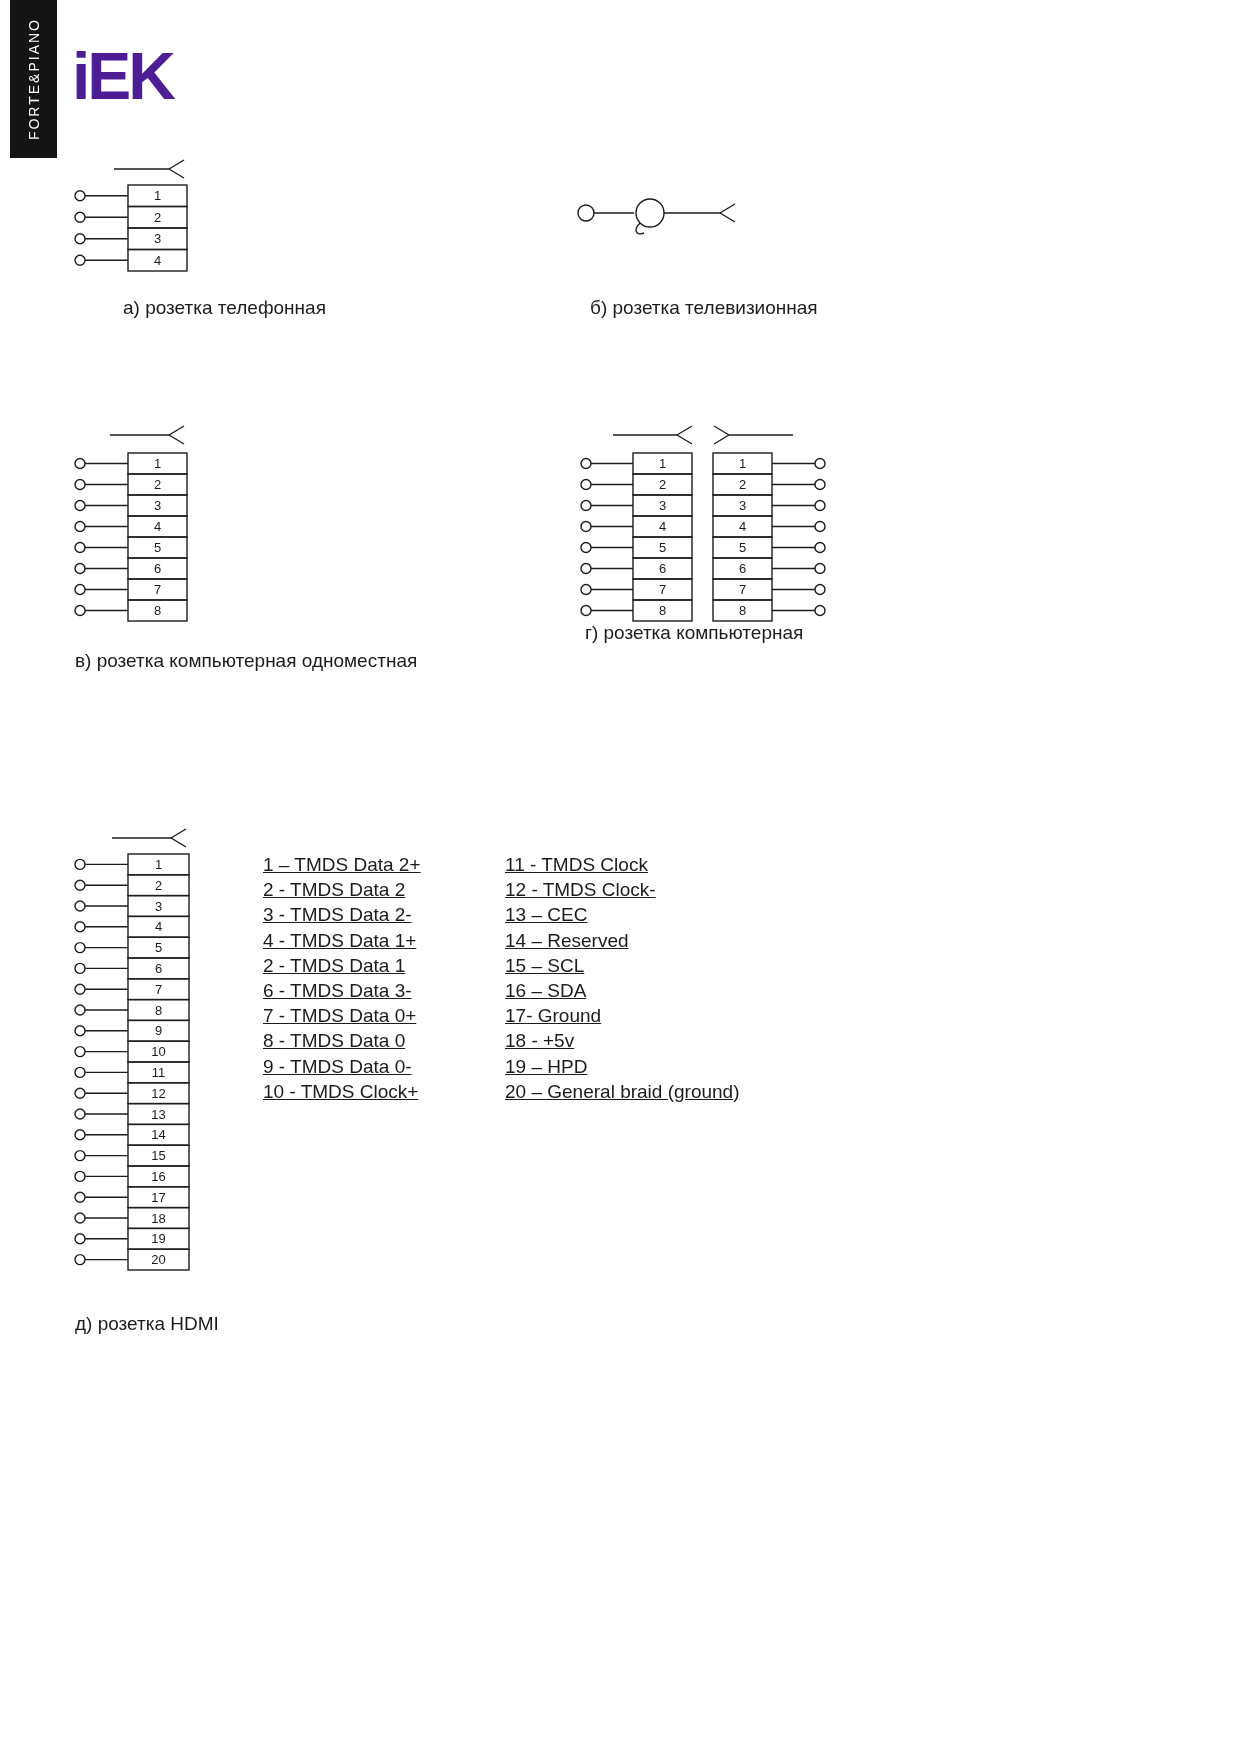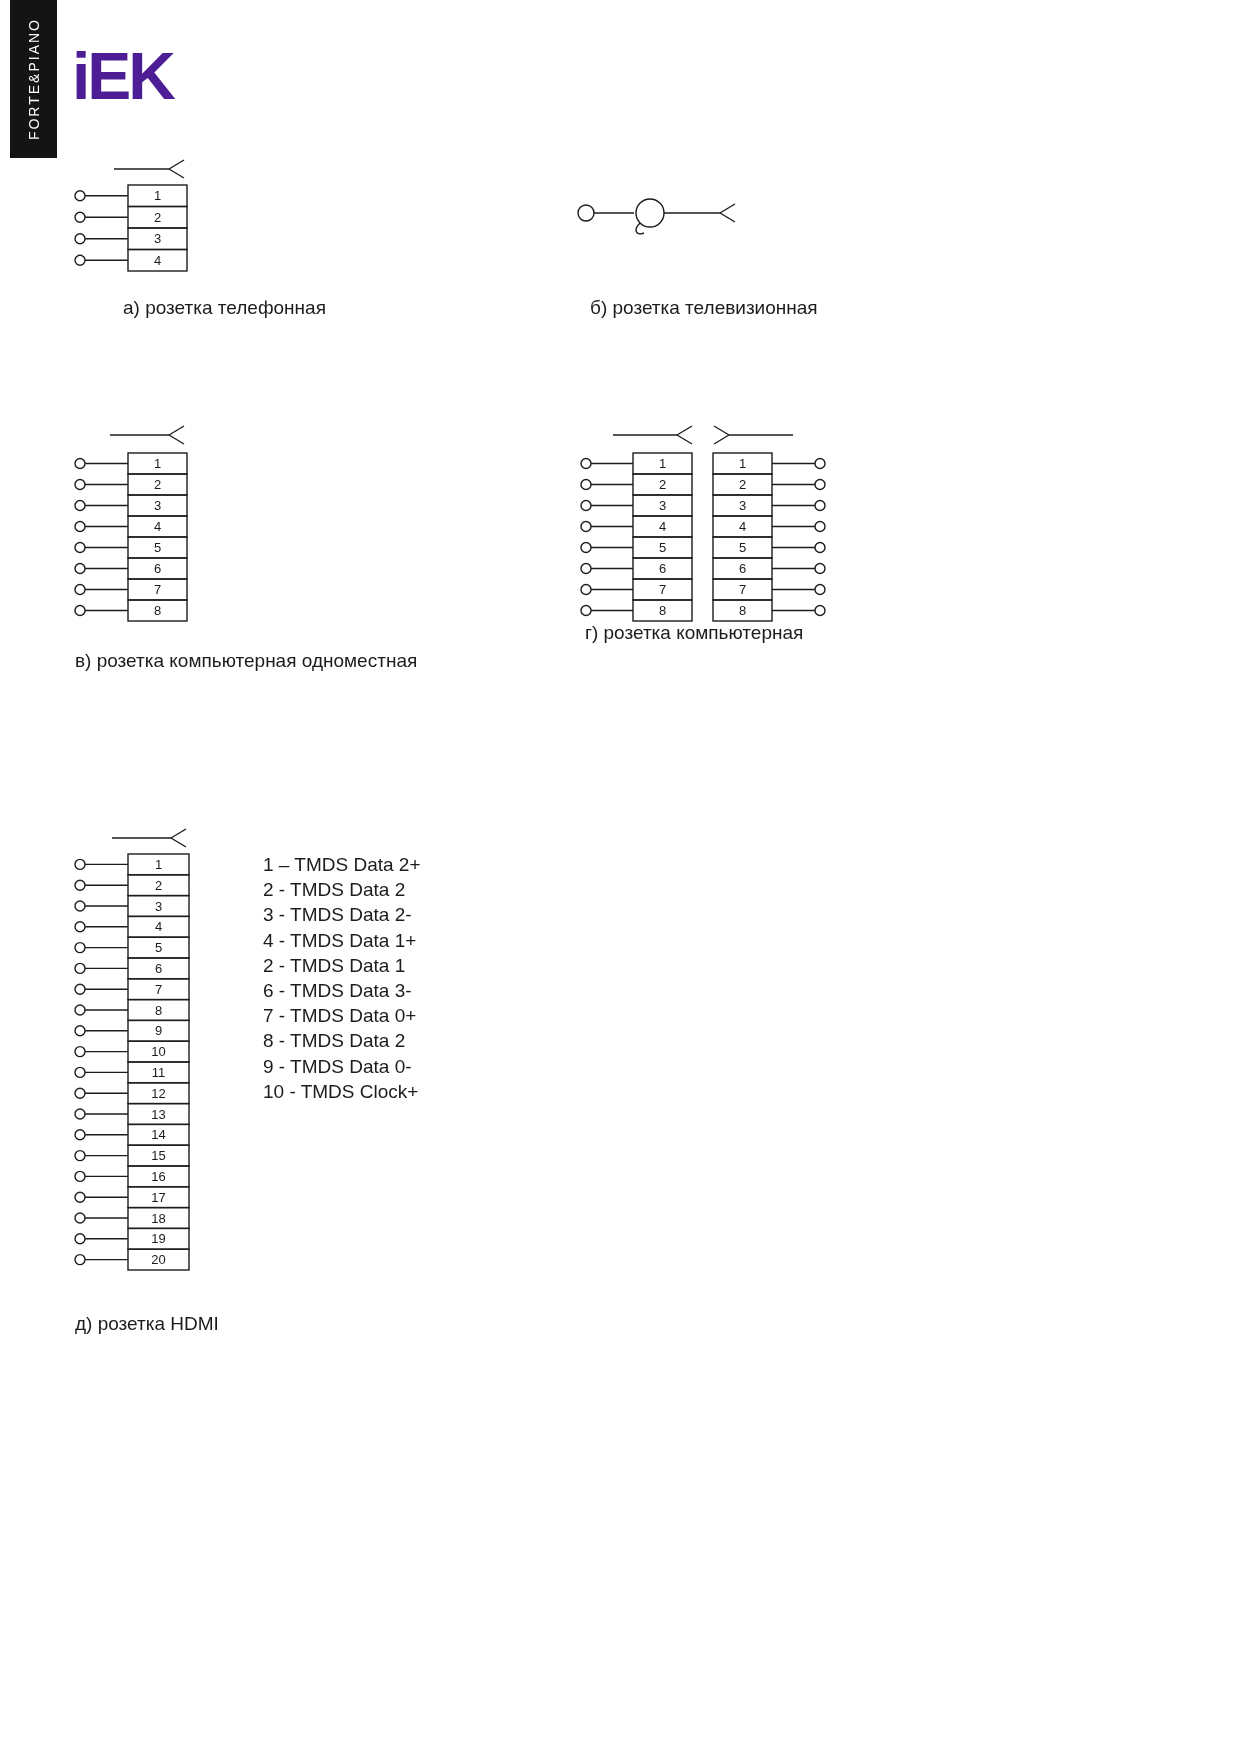--- a/index.html
+++ b/index.html
@@ -24,21 +24,21 @@
   .diagram { position:absolute; overflow:visible; }
   .ln   { stroke:#1c1c1c; stroke-width:1.4; fill:none; }
   .box  { fill:none; stroke:#1c1c1c; stroke-width:1.4; }
   .term { fill:#ffffff; stroke:#1c1c1c; stroke-width:1.4; }
   .pin-num {
     font-family:"Liberation Sans", sans-serif; font-size:13px;
     fill:#1c1c1c; text-anchor:middle;
   }
   .diagram-label { position:absolute; font-size:19px; color:#1c1c1c; white-space:nowrap; }
   .pin-col { position:absolute; font-size:19px; color:#1c1c1c; }
-  .pin-desc { height:25.2px; line-height:25.2px; white-space:nowrap; }
+  .pin-desc { height:25.2px; line-height:25.2px; white-space:nowrap;text-decoration:underline; }
   .caption { position:absolute; font-size:20px; color:#1c1c1c; white-space:nowrap; }
 </style>
 </head>
 <body>
 
 <div class="page">
 
   <div class="sidebar-tab">
     <span class="sidebar-text">FORTE&amp;PIANO</span>
   </div>
@@ -292,21 +292,33 @@
     </svg>
 
   <div id="hdmi-col1" class="pin-col" style="left:263px; top:852px;">
       <div class="pin-desc">1 – TMDS Data 2+</div>
       <div class="pin-desc">2 - TMDS Data 2</div>
       <div class="pin-desc">3 - TMDS Data 2-</div>
       <div class="pin-desc">4 - TMDS Data 1+</div>
       <div class="pin-desc">2 - TMDS Data 1</div>
       <div class="pin-desc">6 - TMDS Data 3-</div>
       <div class="pin-desc">7 - TMDS Data 0+</div>
-      <div class="pin-desc">8 - TMDS Data 2</div>
+      <div class="pin-desc">8 - TMDS Data 0</div>
       <div class="pin-desc">9 - TMDS Data 0-</div>
       <div class="pin-desc">10 - TMDS Clock+</div>
     </div>
+  <div id="hdmi-col2" class="pin-col" style="left:505px; top:852px;">
+      <div class="pin-desc">11 - TMDS Clock</div>
+      <div class="pin-desc">12 - TMDS Clock-</div>
+      <div class="pin-desc">13 – CEC</div>
+      <div class="pin-desc">14 – Reserved</div>
+      <div class="pin-desc">15 – SCL</div>
+      <div class="pin-desc">16 – SDA</div>
+      <div class="pin-desc">17- Ground</div>
+      <div class="pin-desc">18 - +5v</div>
+      <div class="pin-desc">19 – HPD</div>
+      <div class="pin-desc">20 – General braid (ground)</div>
+    </div>
 
   <div class="diagram-label" style="left:75px; top:1313px;">д) розетка HDMI</div>
 
 
 </div>
 
 </body></html>

